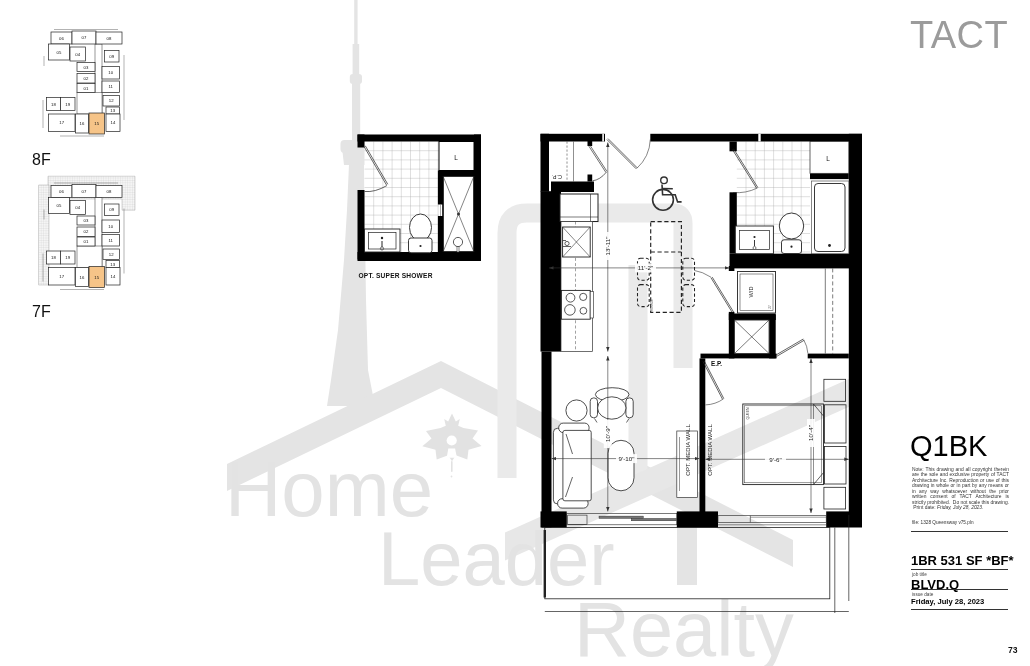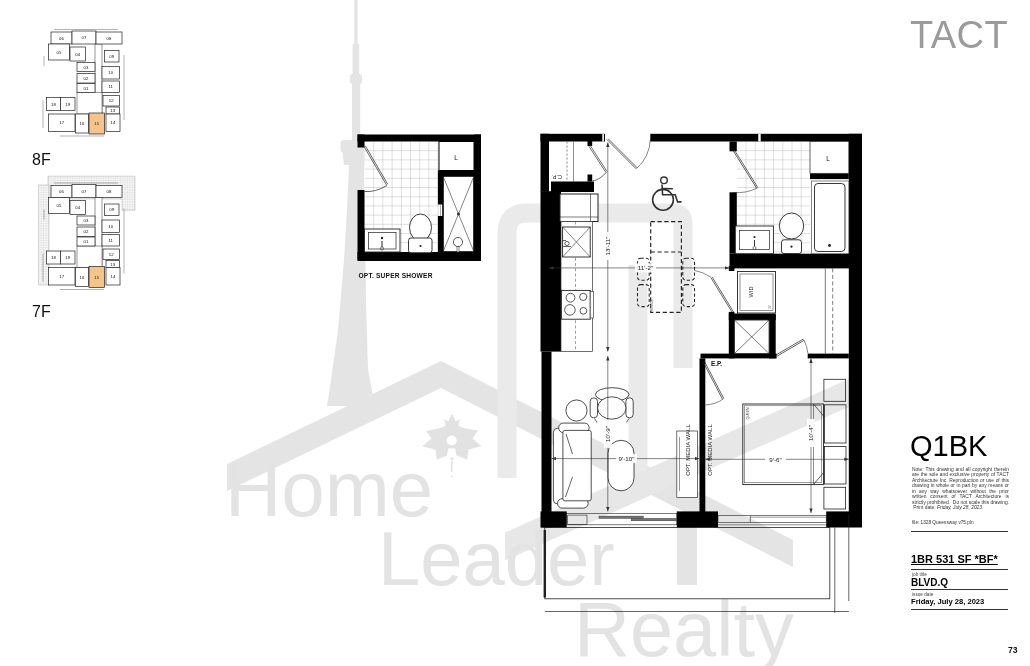--- a/index.html
+++ b/index.html
@@ -597,27 +597,27 @@
 <div class="abs" style="left:910px; top:14px; width:102px; font-size:38px; color:#9b9b9b; letter-spacing:0.4px;">TACT</div>
 
 <div class="abs" style="left:910px; top:430px; font-size:29px; font-weight:normal; color:#000;">Q1BK</div>
 
 <div class="abs" style="left:912px; top:466.5px; width:97px; font-size:4.9px; line-height:5.5px; color:#333; text-align:justify;">Note: This drawing and all copyright therein are the sole and exclusive property of TACT Architecture Inc. Reproduction or use of this drawing in whole or in part by any means or in any way whatsoever without the prior written consent of TACT Architecture is strictly prohibited. &nbsp;Do not scale this drawing. &nbsp;Print date: <i>Friday, July 28, 2023</i>.</div>
 
 <div class="abs" style="left:912px; top:519.5px; font-size:4.7px; color:#333;">file: 1328 Queensway v75.pln</div>
 
 <div class="abs" style="left:911px; top:530.5px; width:97px; border-top:0.8px solid #333;"></div>
 
-<div class="abs" style="left:911px; top:552.5px; font-size:11px; font-weight:bold; color:#000;text-decoration:underline;">1BR 531 SF *BF*</div>
+<div class="abs" style="left:911px; top:552.5px; font-size:13px; font-weight:bold; color:#000;">1BR 531 SF *BF*</div>
 
 <div class="abs" style="left:911px; top:568.5px; width:97px; border-top:0.8px solid #333;"></div>
 
 <div class="abs" style="left:912px; top:572px; font-size:4.7px; color:#444;">job title</div>
 
-<div class="abs" style="left:911px; top:577px; font-size:10px; font-weight:bold; color:#000;">BLVD.Q</div>
+<div class="abs" style="left:911px; top:577px; font-size:13px; font-weight:bold; color:#000;">BLVD.Q</div>
 
 <div class="abs" style="left:911px; top:589px; width:97px; border-top:0.8px solid #333;"></div>
 
 <div class="abs" style="left:912px; top:592px; font-size:4.7px; color:#444;">issue date</div>
 
 <div class="abs" style="left:911px; top:597px; font-size:7.6px; font-weight:bold; color:#000;">Friday, July 28, 2023</div>
 
 <div class="abs" style="left:911px; top:608.5px; width:97px; border-top:0.8px solid #333;"></div>
 
 <div class="abs" style="left:1008px; top:645px; font-size:8.6px; font-weight:bold; color:#111;text-align:center;">73</div>

